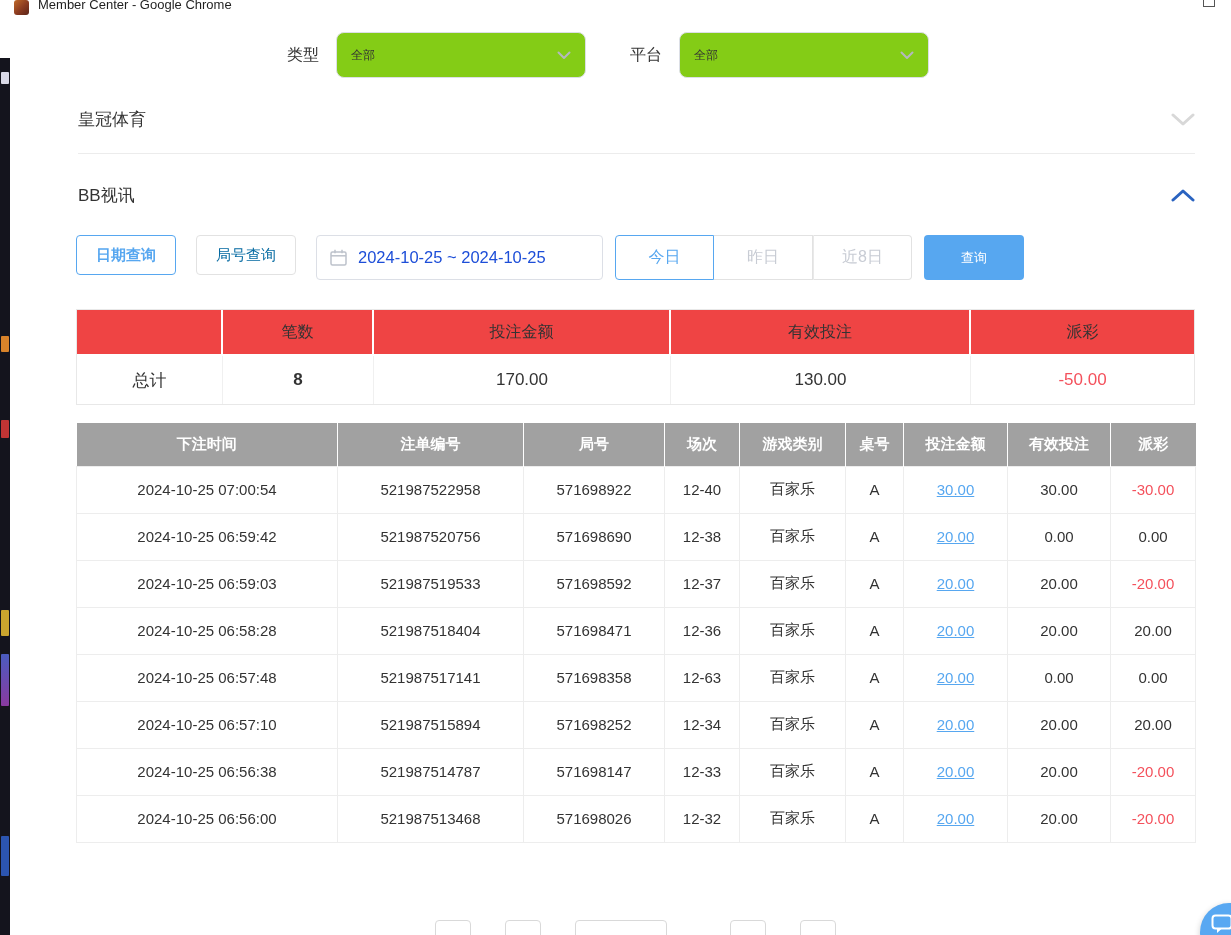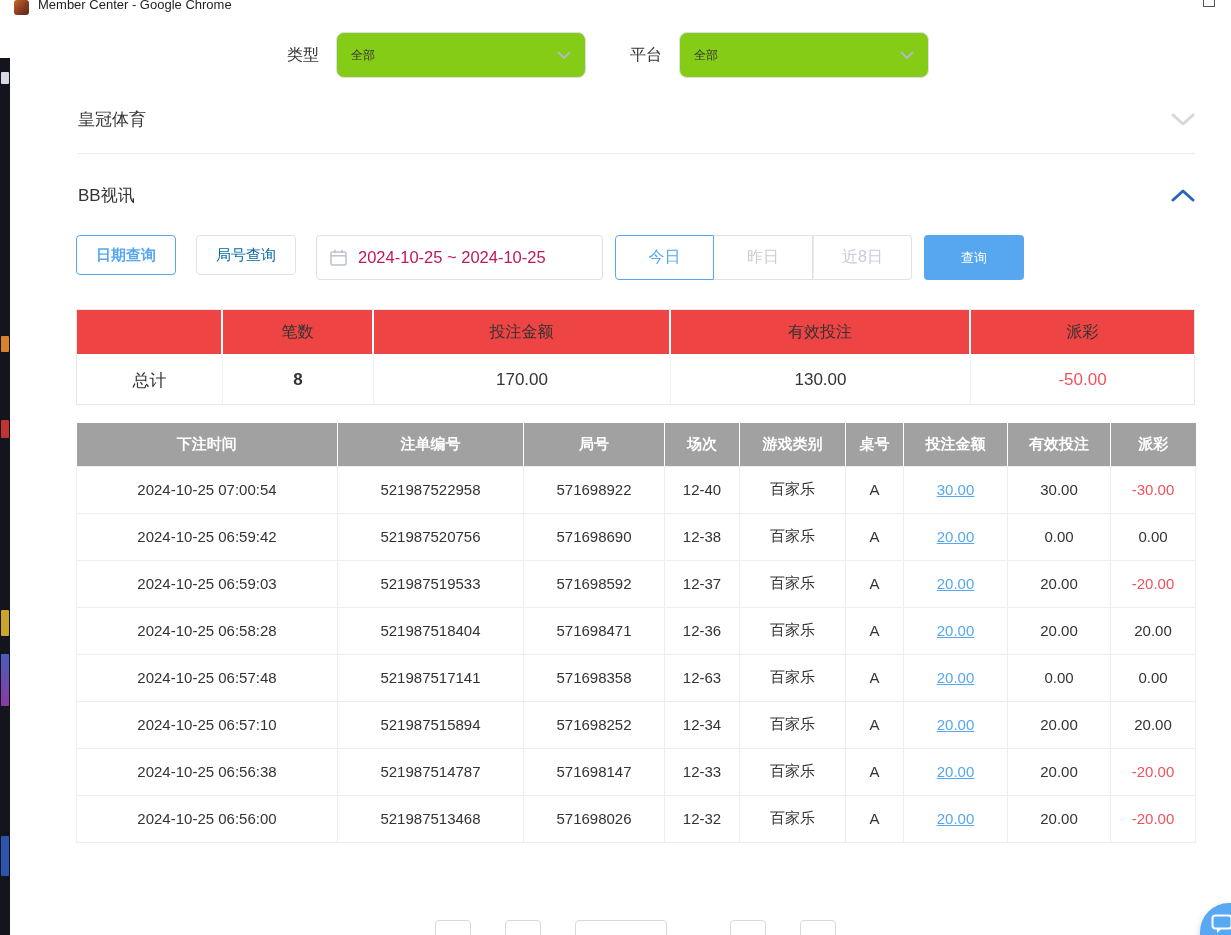--- a/index.html
+++ b/index.html
@@ -42,21 +42,21 @@
   .section-title { font-size:17px; font-weight:normal; color:#333; }
   .crown { margin-top:30px; padding-bottom:22px; border-bottom:1px solid #ececec; }
   .bb-head { margin-top:30px; }
 
   
   .query-row { display:flex; align-items:flex-start; margin:28px 0 0 76px; }
   .tab-btn { height:40px; padding:0 19px; border-radius:4px; background:#fff; font-size:15px; display:flex; align-items:center; cursor:pointer; }
   .tab-active { border:1px solid #57a7f0; color:#57a7f0; font-weight:bold; }
   .tab-inactive { border:1px solid #e2e2e2; color:#0369a1; margin-left:20px; }
   .date-input { margin-left:20px; width:287px; height:45px; border:1px solid #dcdfe6; border-radius:4px; display:flex; align-items:center; padding:0 13px; cursor:pointer; background:#fff; }
-  .date-input .date-text { font-size:16.5px; color:#be185d; margin-left:11px; }
+  .date-input .date-text { font-size:16.5px; color:#1d4ed8; margin-left:11px; }
   .range-group { display:flex; margin-left:12px; }
   .range-btn { width:99px; height:45px; display:flex; align-items:center; justify-content:center; font-size:16px; background:#fff; cursor:pointer; }
   .range-today { border:1px solid #57a7f0; color:#57a7f0; border-radius:4px 0 0 4px; }
   .range-mid { border:1px solid #e2e2e2; border-left:none; color:#c8ccd4; }
   .range-last { border:1px solid #e2e2e2; border-left:1px solid #e9e9e9; color:#c8ccd4; border-radius:0 4px 4px 0; }
   .search-btn { margin-left:12px; width:100px; height:45px; background:#57a7f0; color:#fff; border:none; border-radius:4px; font-size:13px; cursor:pointer; }
 
   
   .summary { margin:29px 0 0 76px; width:1119px; border:1px solid #e8e8e8; background:#fff; }
   .sum-grid { display:grid; grid-template-columns:146px 151px 297px 300px 1fr; }

